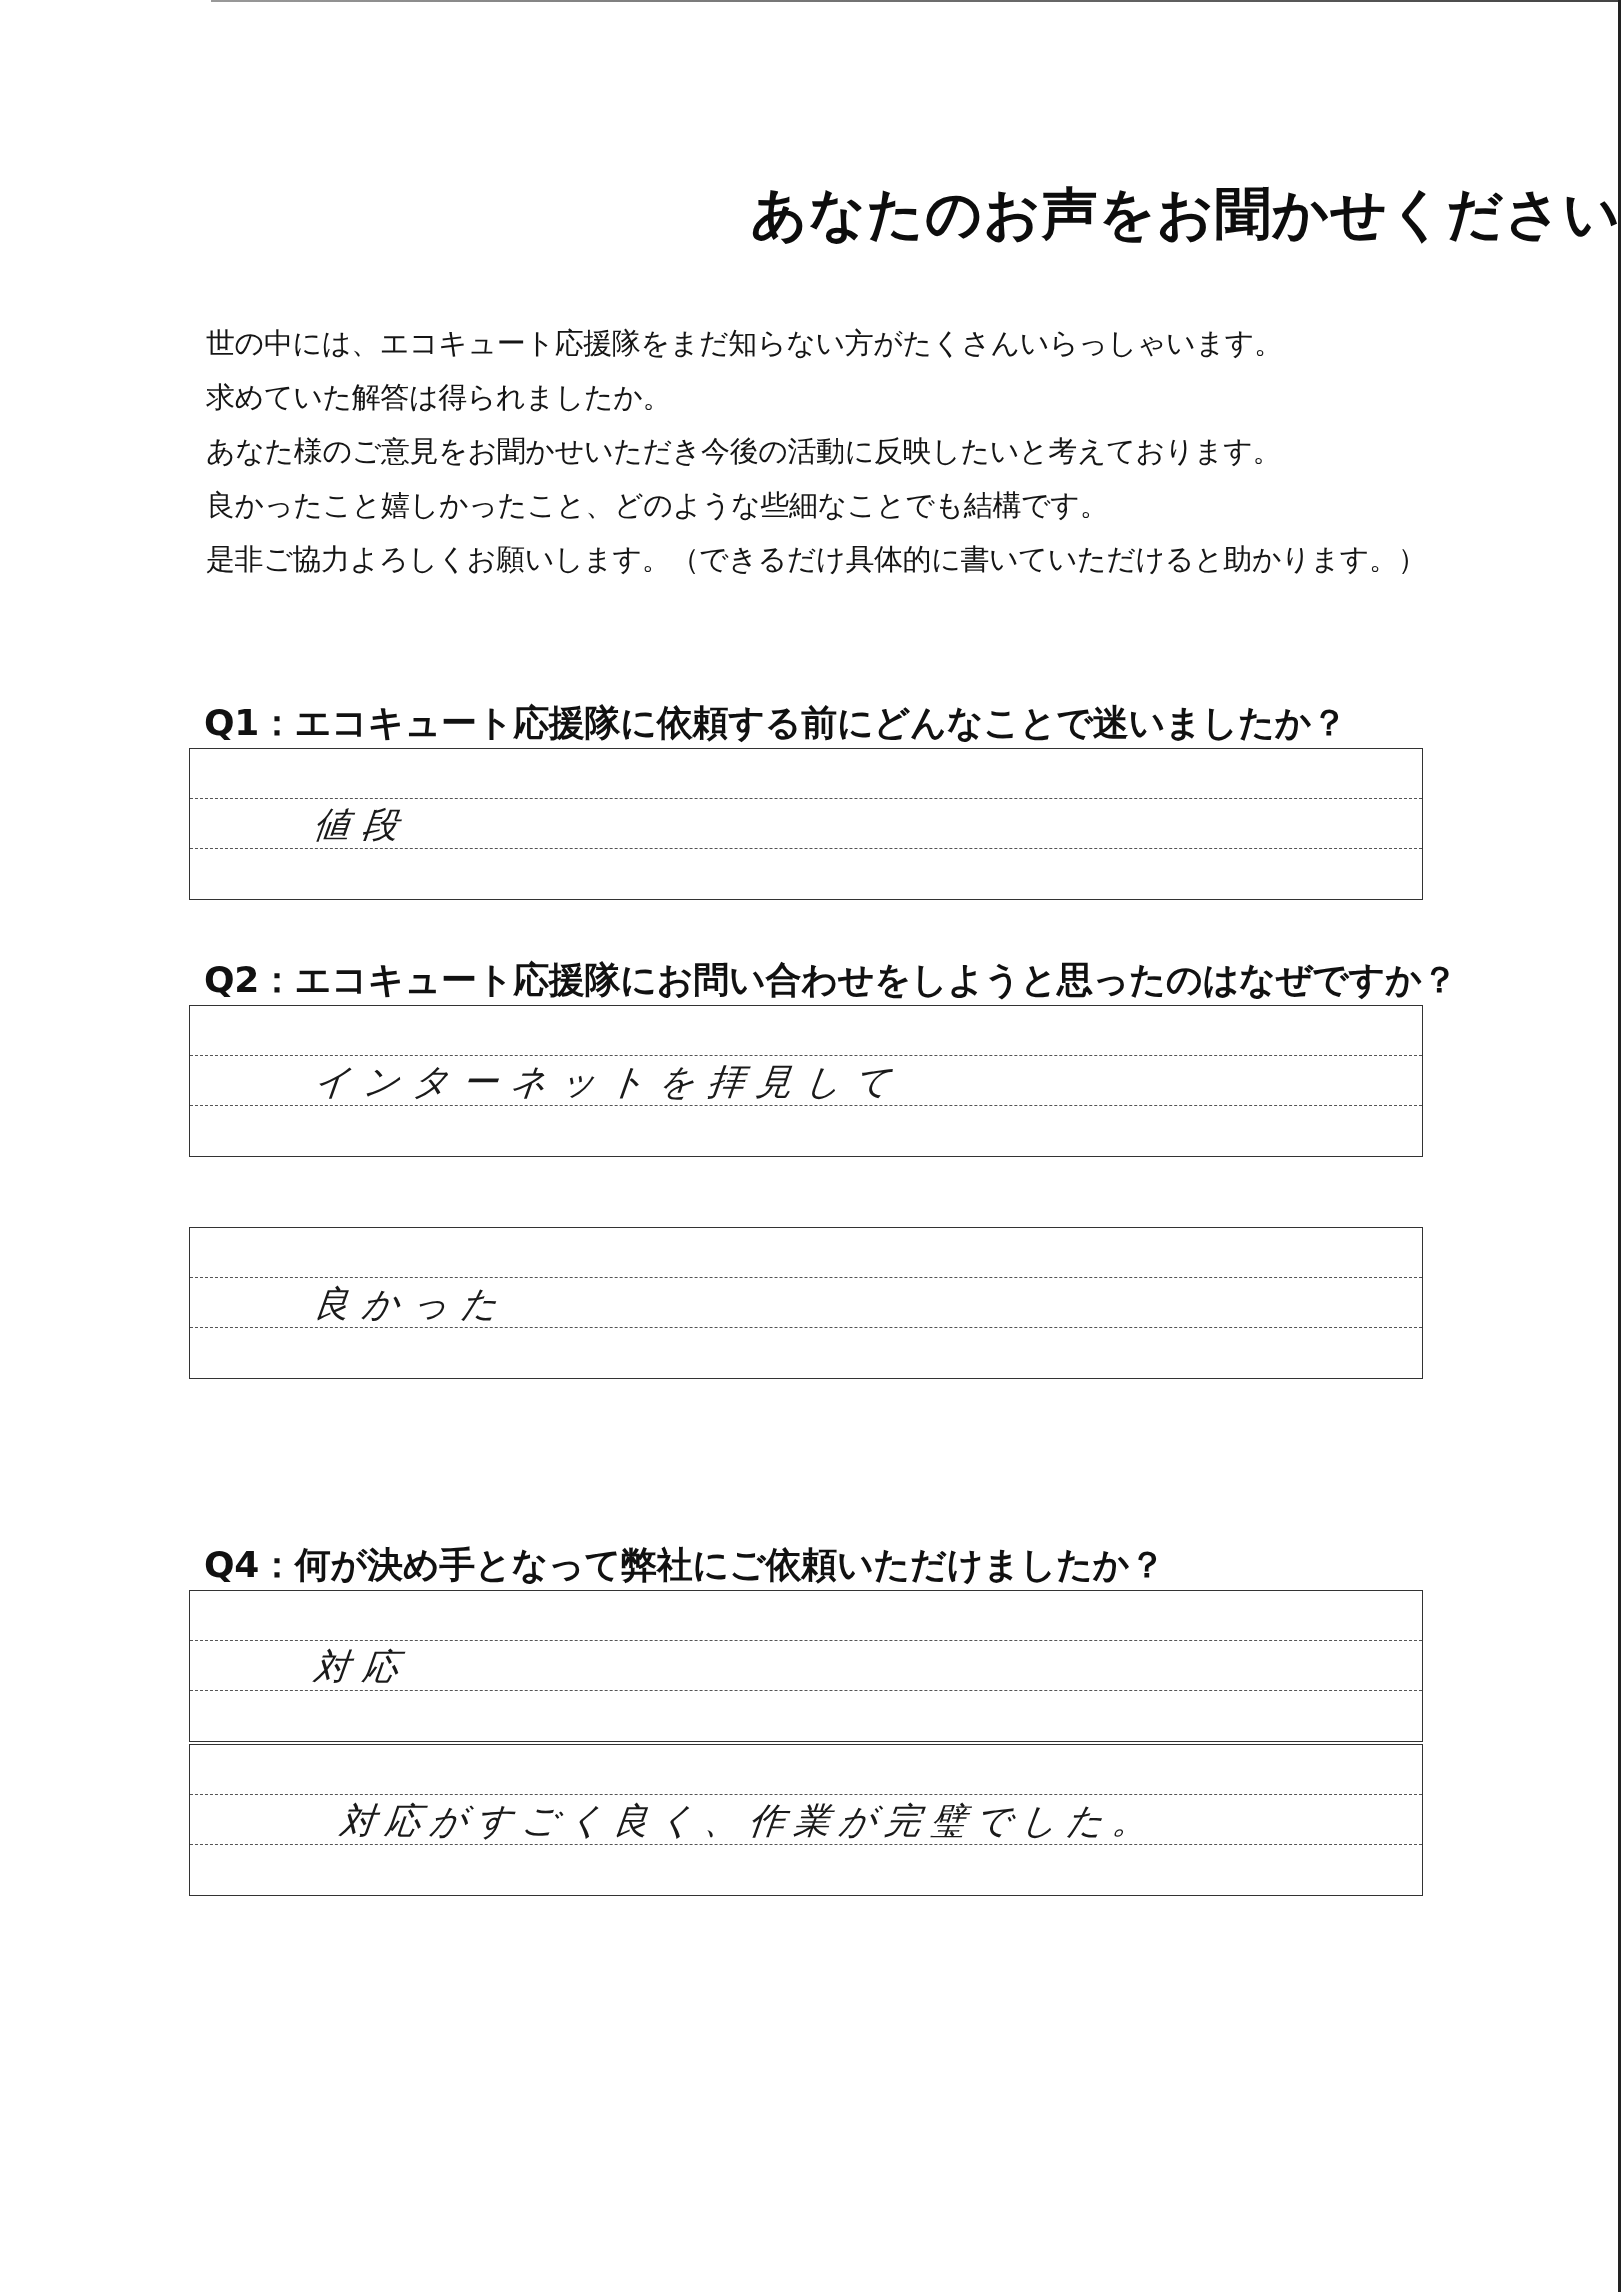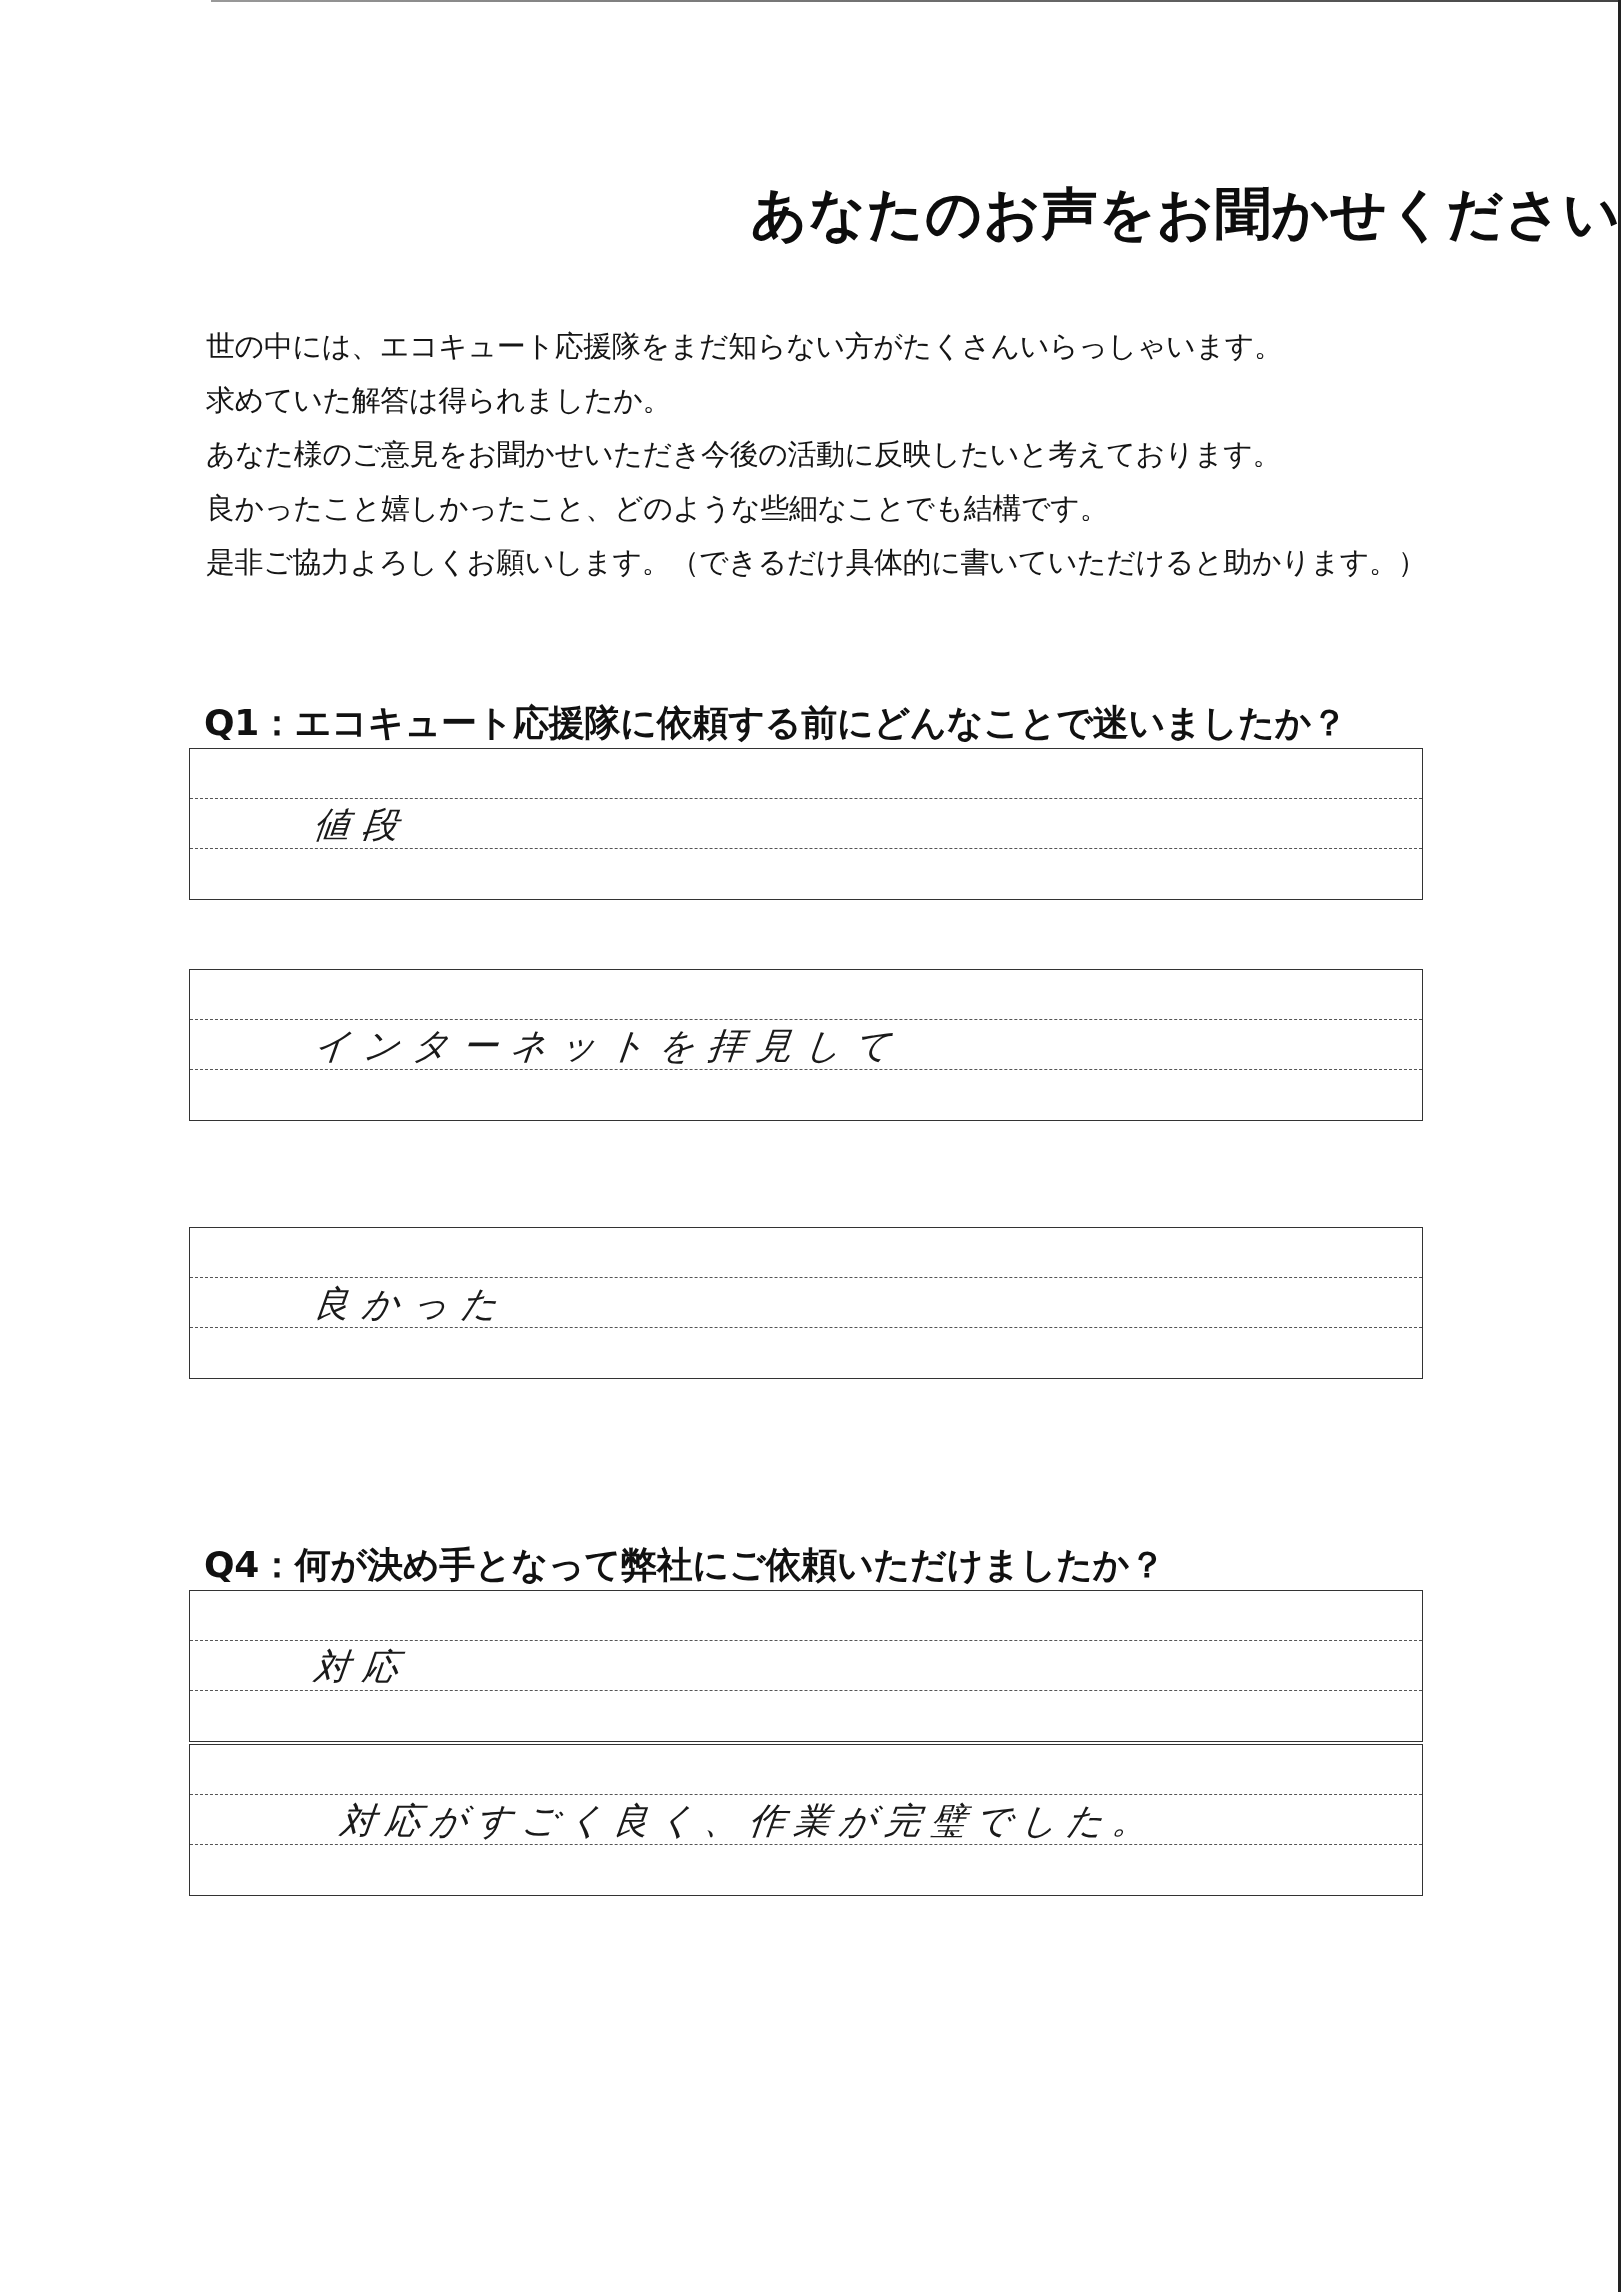--- a/index.html
+++ b/index.html
@@ -34,20 +34,21 @@
       text-align: right;
       font-size: 56px;
       font-weight: bold;
       letter-spacing: 0.9px;
       color: #0d0d0d;
     }
     .intro {
       position: absolute;
       left: 206px; top: 319px;
       width: 1272px;
+      font-family: Liberation Mono, monospace;
     }
     .intro-line {
       font-size: 29px;
       line-height: 54px;
       height: 54px;
       white-space: nowrap;
       color: #151515;
       letter-spacing: -0.4px;
     }
     .question {
@@ -117,20 +118,21 @@
 <div class="question" style="top:705px;">
   <div class="question-heading">Q1：エコキュート応援隊に依頼する前にどんなことで迷いましたか？</div>
   <div class="answer-box">
     <div class="rule r1"></div>
     <div class="rule r2"></div>
     <div class="handwriting">値段</div>
   </div>
 </div>
 
 <div class="question" style="top:962px;">
+  <div class="question-heading">Q2：エコキュート応援隊にお問い合わせをしようと思ったのはなぜですか？</div>
   <div class="answer-box">
     <div class="rule r1"></div>
     <div class="rule r2"></div>
     <div class="handwriting">インターネットを拝見して</div>
   </div>
 </div>
 
 <div class="question" style="top:1220px;">
   <div class="answer-box">
     <div class="rule r1"></div>

